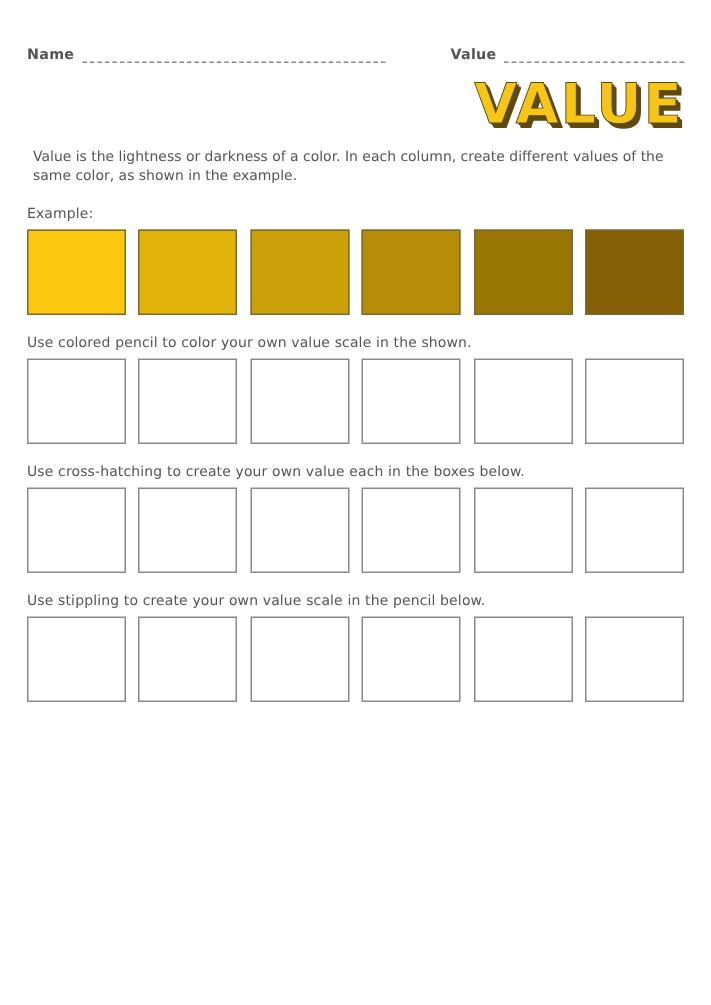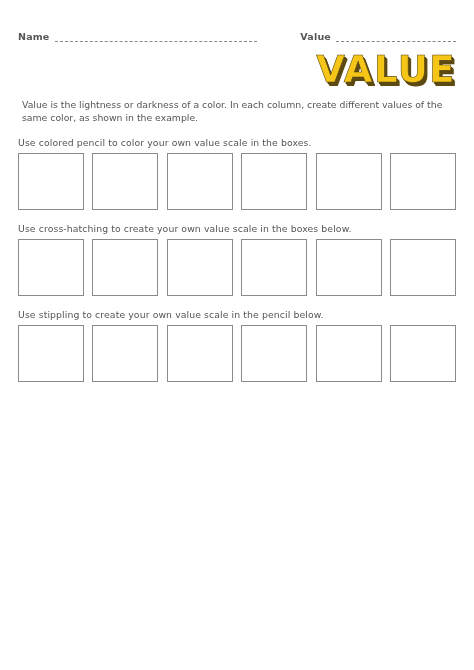--- a/index.html
+++ b/index.html
@@ -125,35 +125,46 @@
       <span class="field-rule rule-date"></span>
     </div>
   </div>
 
   <div class="title-wrap">
     <span class="title">VALUE</span>
   </div>
 
   <div class="intro">Value is the lightness or darkness of a color. In each column, create different values of the same color, as shown in the example.</div>
 
+  <div class="section">
+    <div class="section-label">Example:</div>
+    <div class="box-row example-row" id="example-row">
+        <div class="swatch" style="background: rgb(251, 199, 15);"></div>
+        <div class="swatch" style="background: rgb(226, 180, 11);"></div>
+        <div class="swatch" style="background: rgb(204, 160, 8);"></div>
+        <div class="swatch" style="background: rgb(183, 140, 6);"></div>
+        <div class="swatch" style="background: rgb(154, 118, 5);"></div>
+        <div class="swatch" style="background: rgb(133, 95, 5);"></div>
+      </div>
+  </div>
 
   <div class="section">
-    <div class="section-label">Use colored pencil to color your own value scale in the boxes.</div>
+    <div class="section-label">Use colored pencil to color your own value scale in the shown.</div>
     <div class="box-row">
         <div class="cell"></div>
         <div class="cell"></div>
         <div class="cell"></div>
         <div class="cell"></div>
         <div class="cell"></div>
         <div class="cell"></div>
       </div>
   </div>
 
   <div class="section">
-    <div class="section-label">Use cross-hatching to create your own value scale in the boxes below.</div>
+    <div class="section-label">Use cross-hatching to create your own value each in the boxes below.</div>
     <div class="box-row">
         <div class="cell"></div>
         <div class="cell"></div>
         <div class="cell"></div>
         <div class="cell"></div>
         <div class="cell"></div>
         <div class="cell"></div>
       </div>
   </div>
 

